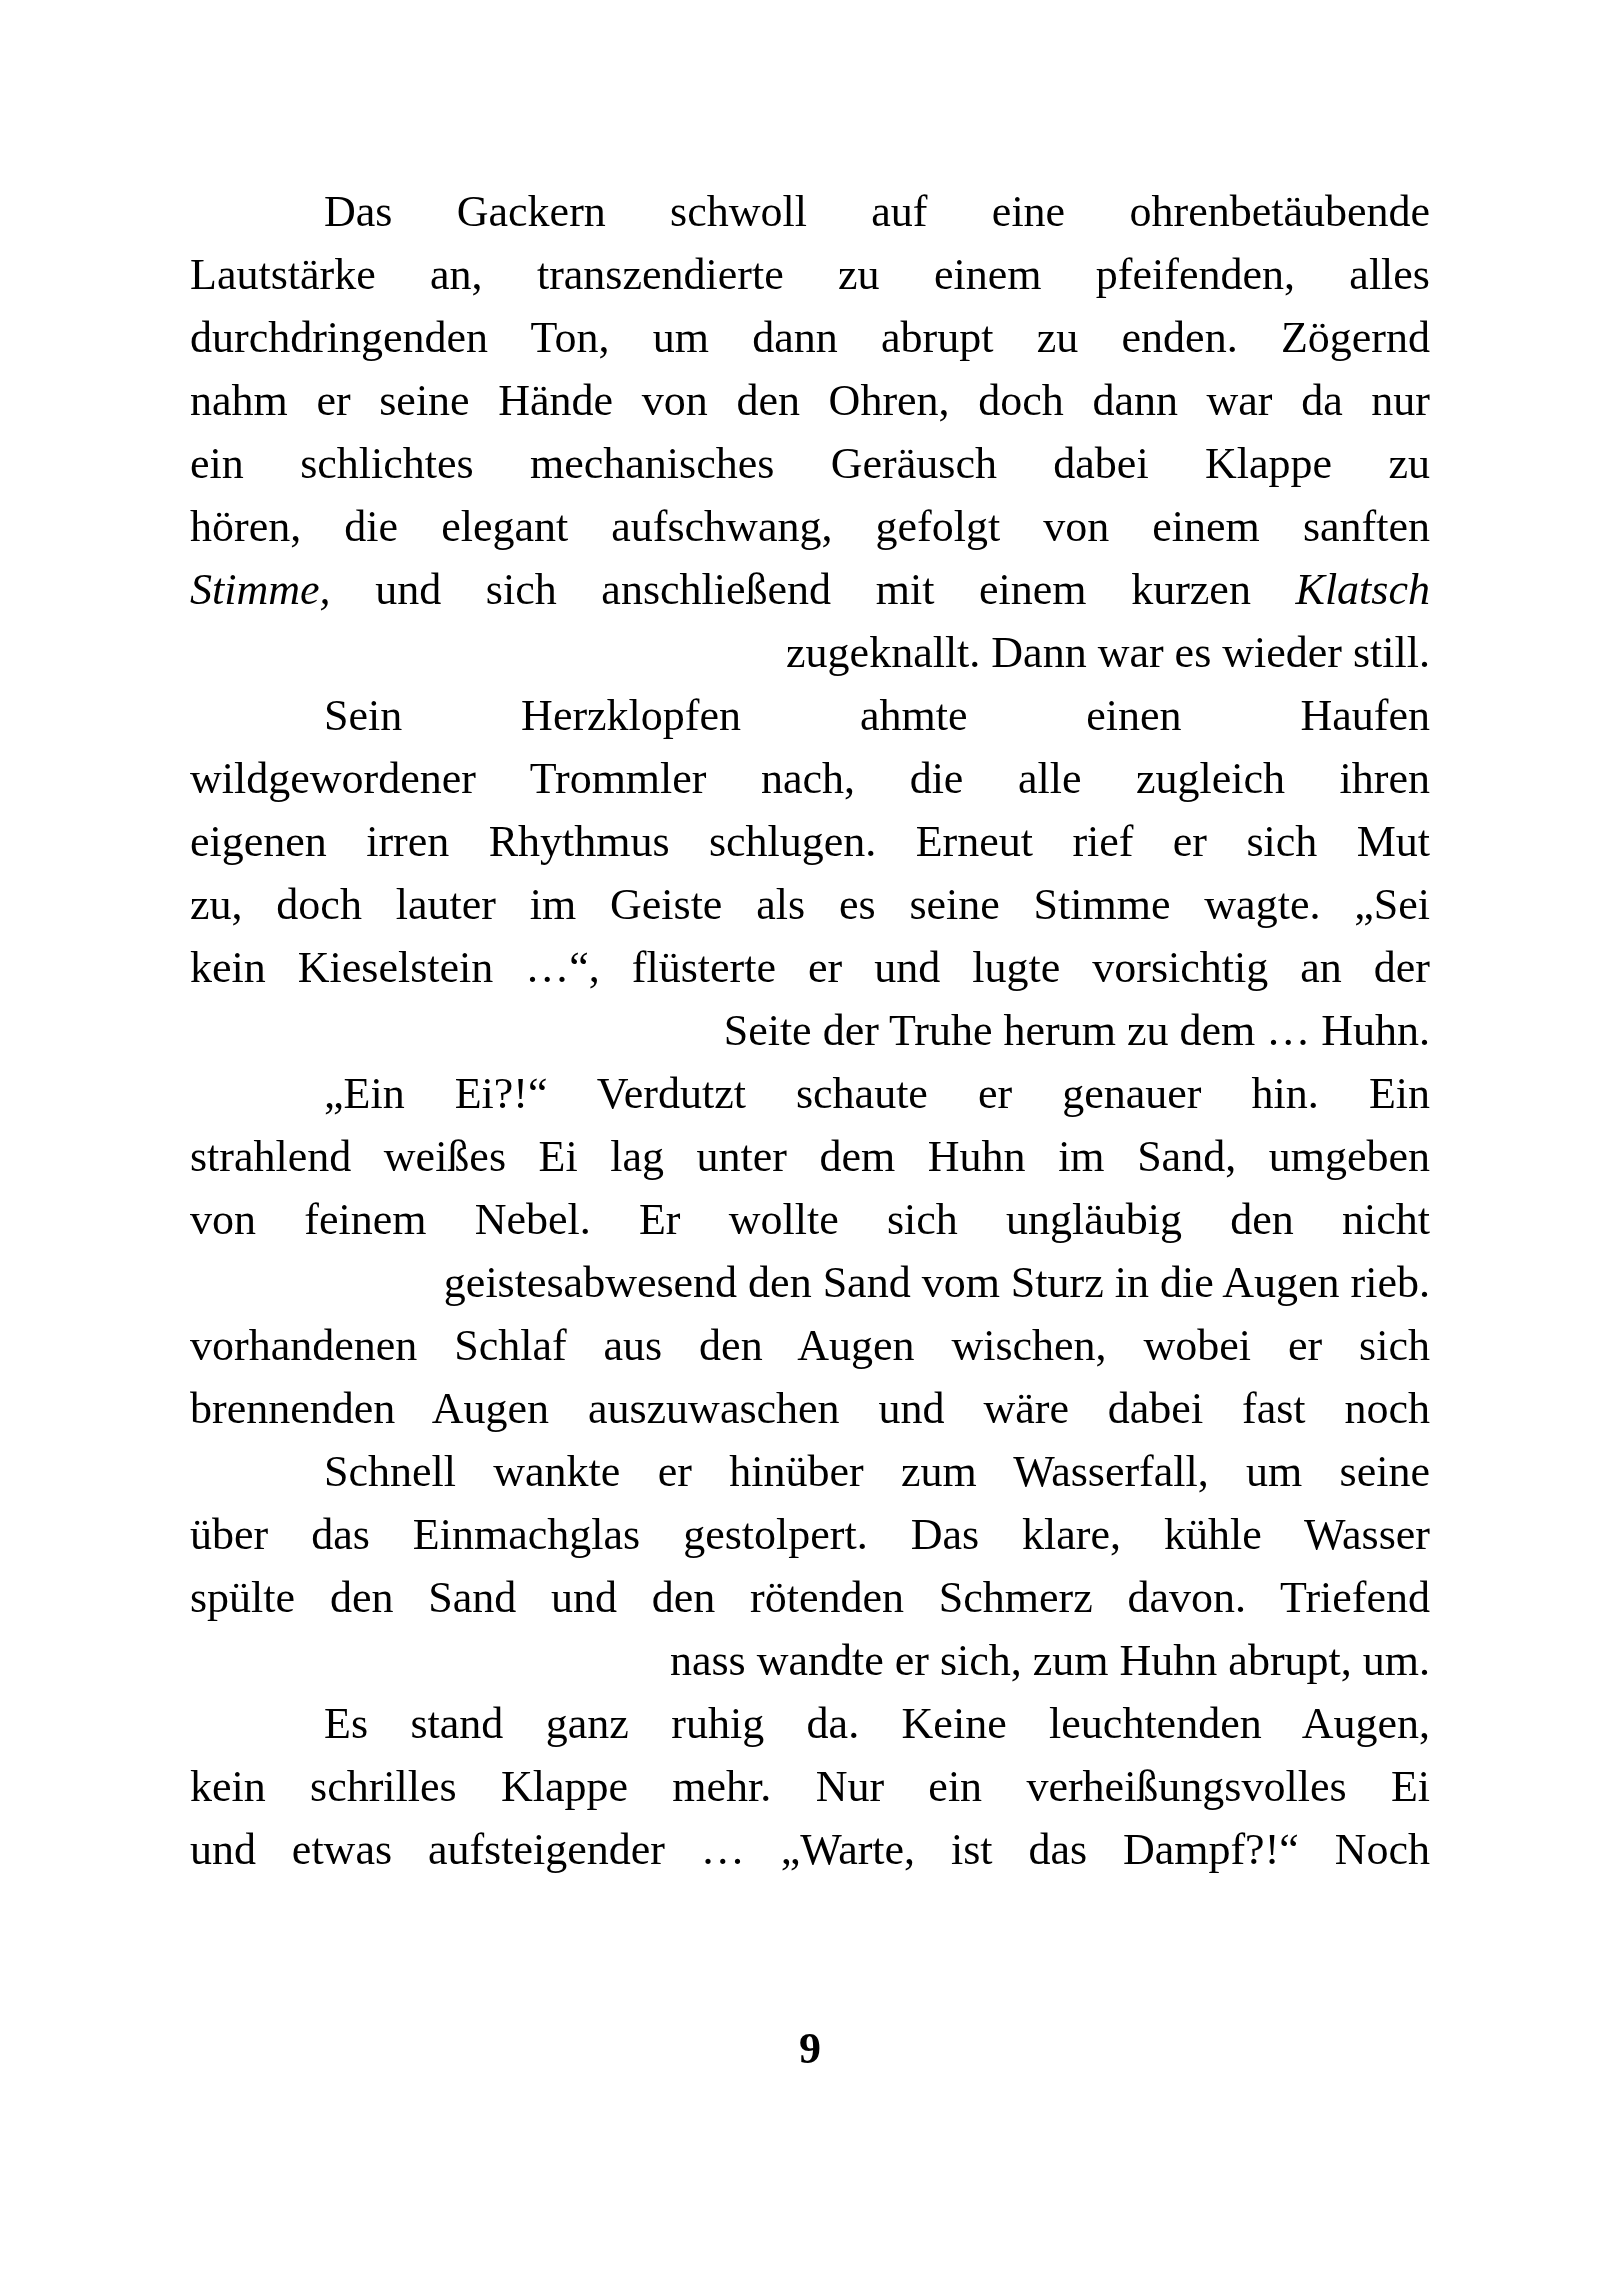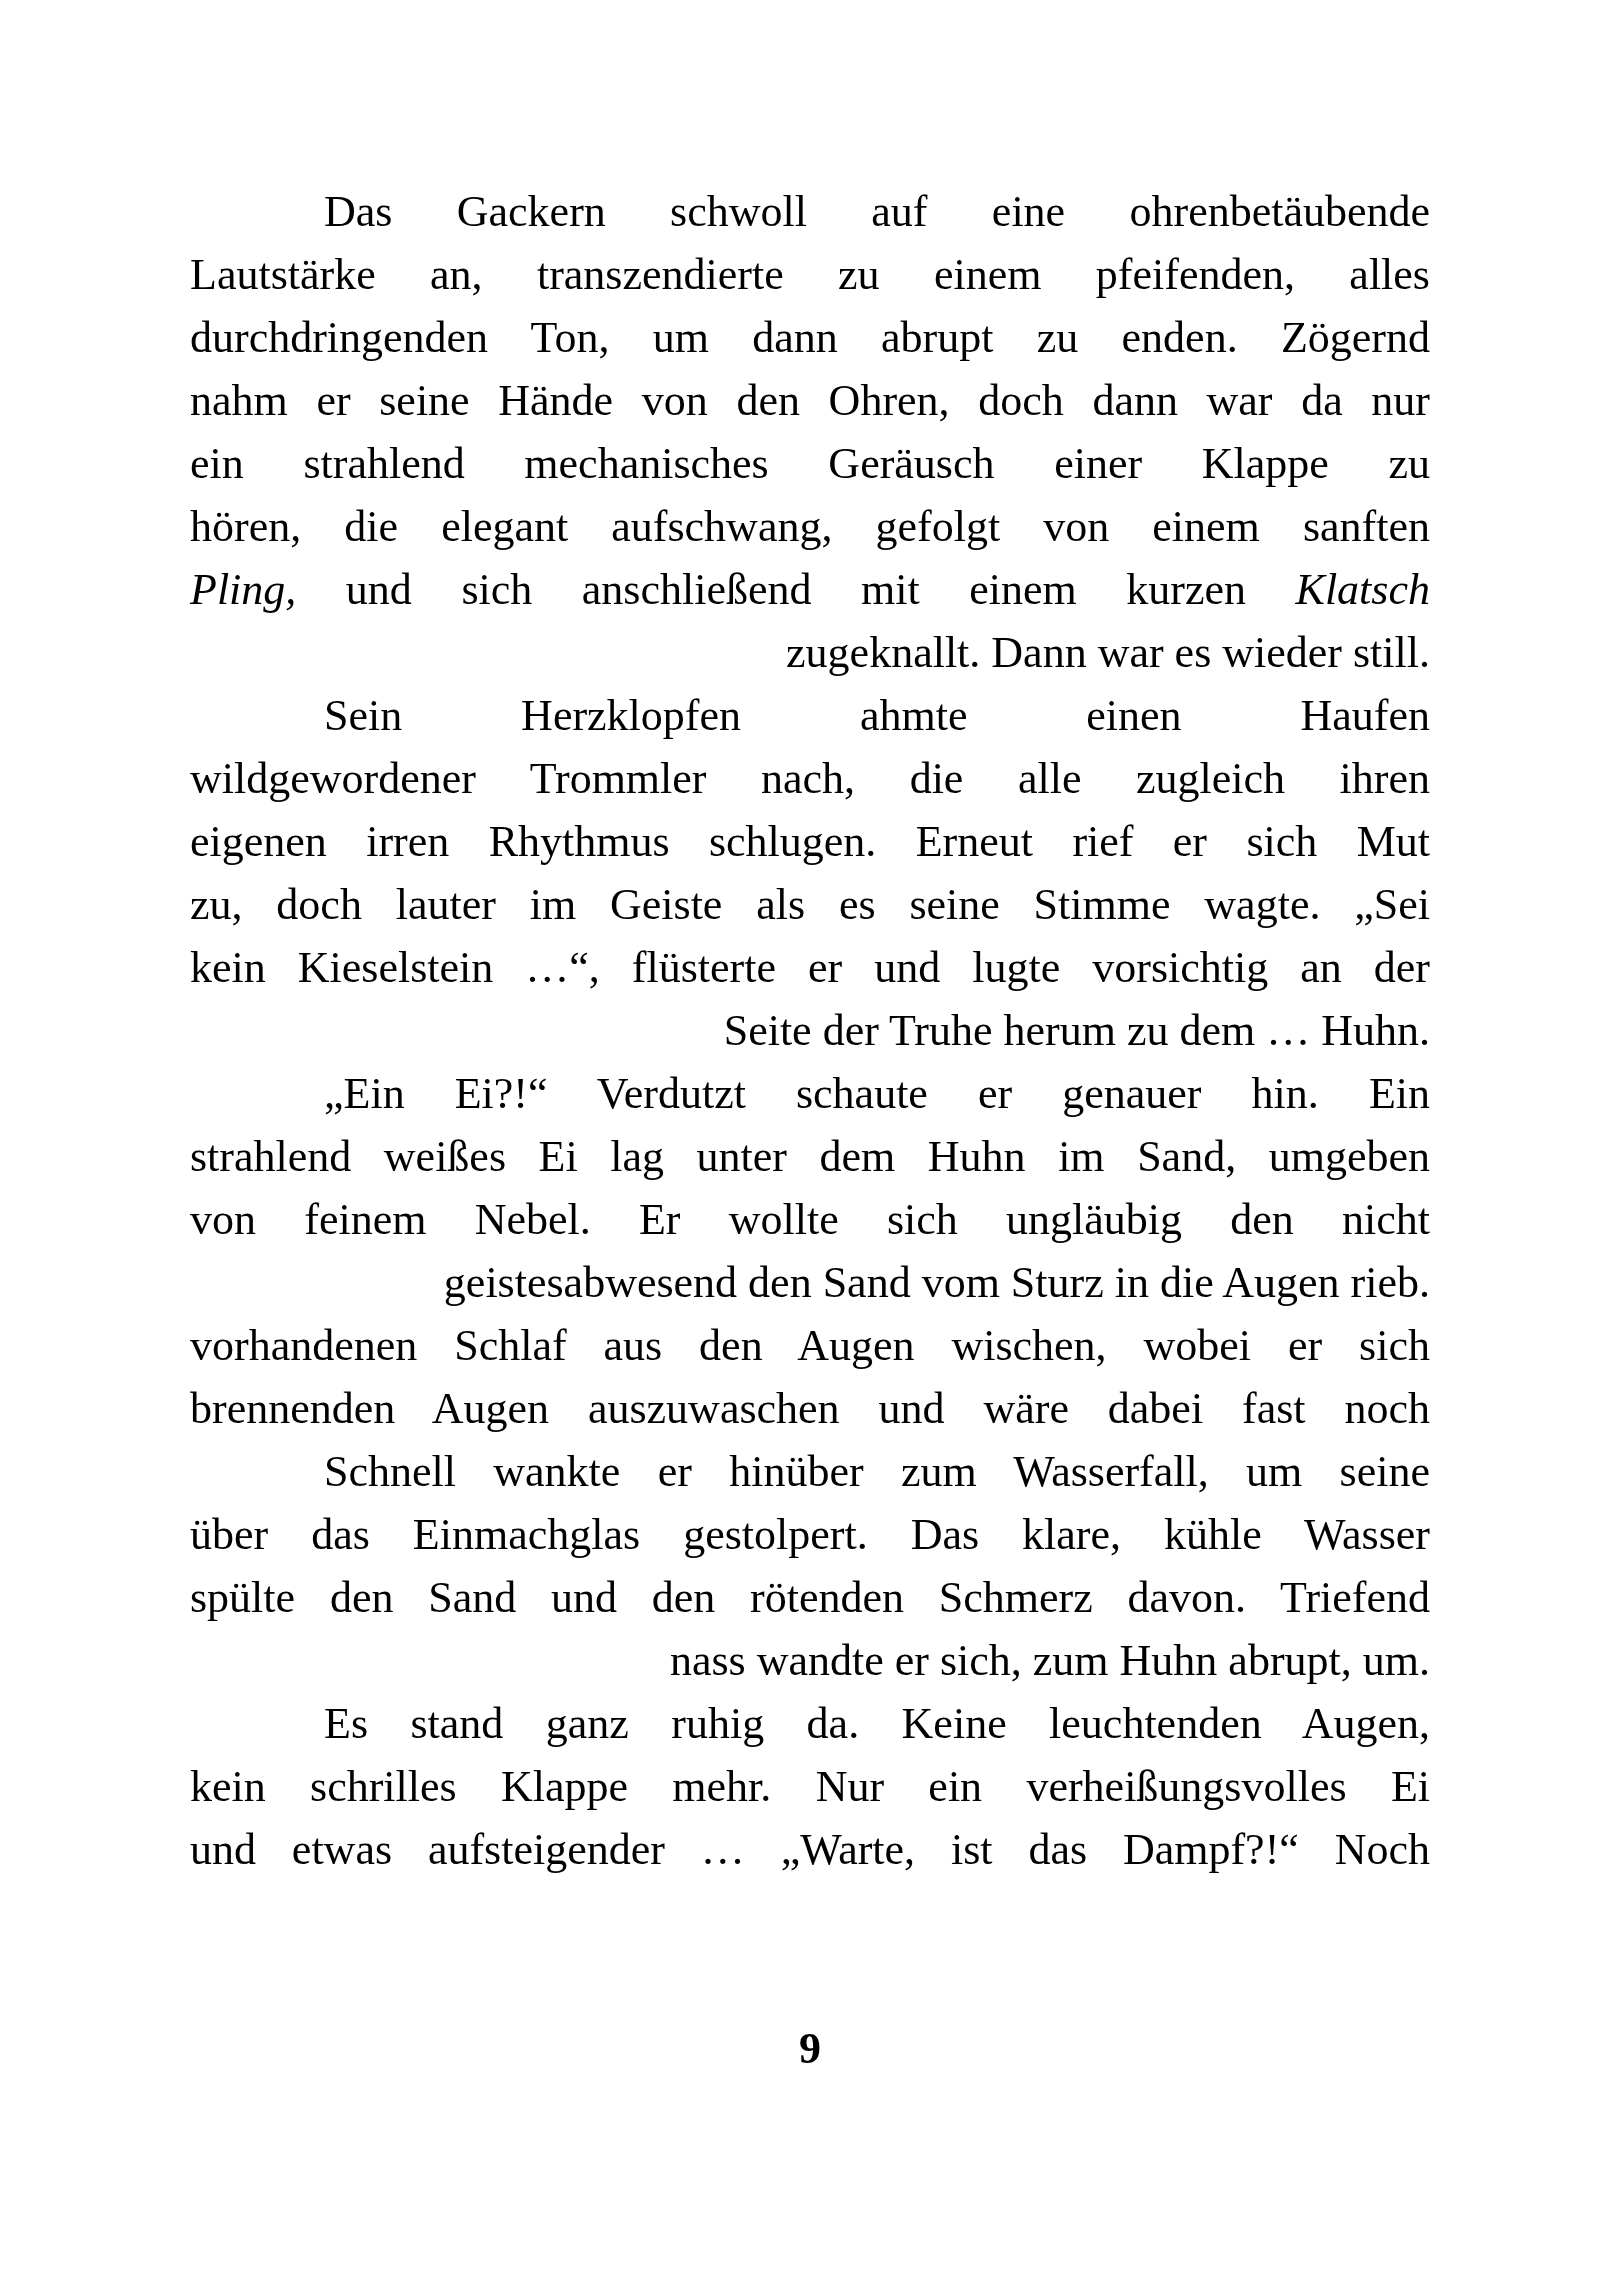--- a/index.html
+++ b/index.html
@@ -55,23 +55,23 @@
 </style>
 </head>
 <body>
 
 <div class="page">
   <main class="text-block">
       <div class="line j indent"><span>Das Gackern schwoll auf eine ohrenbetäubende</span></div>
       <div class="line j"><span>Lautstärke an, transzendierte zu einem pfeifenden, alles</span></div>
       <div class="line j"><span>durchdringenden Ton, um dann abrupt zu enden. Zögernd</span></div>
       <div class="line j"><span>nahm er seine Hände von den Ohren, doch dann war da nur</span></div>
-      <div class="line j"><span>ein strahlend mechanisches Geräusch einer Klappe zu</span></div>
+      <div class="line j"><span>ein schlichtes mechanisches Geräusch dabei Klappe zu</span></div>
       <div class="line j"><span>hören, die elegant aufschwang, gefolgt von einem sanften</span></div>
-      <div class="line j"><span class="it">Pling,</span><span> und sich anschließend mit einem kurzen </span><span class="it">Klatsch</span></div>
+      <div class="line j"><span class="it">Stimme,</span><span> und sich anschließend mit einem kurzen </span><span class="it">Klatsch</span></div>
       <div class="line"><span>zugeknallt. Dann war es wieder still.</span></div>
       <div class="line j indent"><span>Sein Herzklopfen ahmte einen Haufen</span></div>
       <div class="line j"><span>wildgewordener Trommler nach, die alle zugleich ihren</span></div>
       <div class="line j"><span>eigenen irren Rhythmus schlugen. Erneut rief er sich Mut</span></div>
       <div class="line j"><span>zu, doch lauter im Geiste als es seine Stimme wagte. „Sei</span></div>
       <div class="line j"><span>kein Kieselstein …“, flüsterte er und lugte vorsichtig an der</span></div>
       <div class="line"><span>Seite der Truhe herum zu dem … Huhn.</span></div>
       <div class="line j indent"><span>„Ein Ei?!“ Verdutzt schaute er genauer hin. Ein</span></div>
       <div class="line j"><span>strahlend weißes Ei lag unter dem Huhn im Sand, umgeben</span></div>
       <div class="line j"><span>von feinem Nebel. Er wollte sich ungläubig den nicht</span></div>

